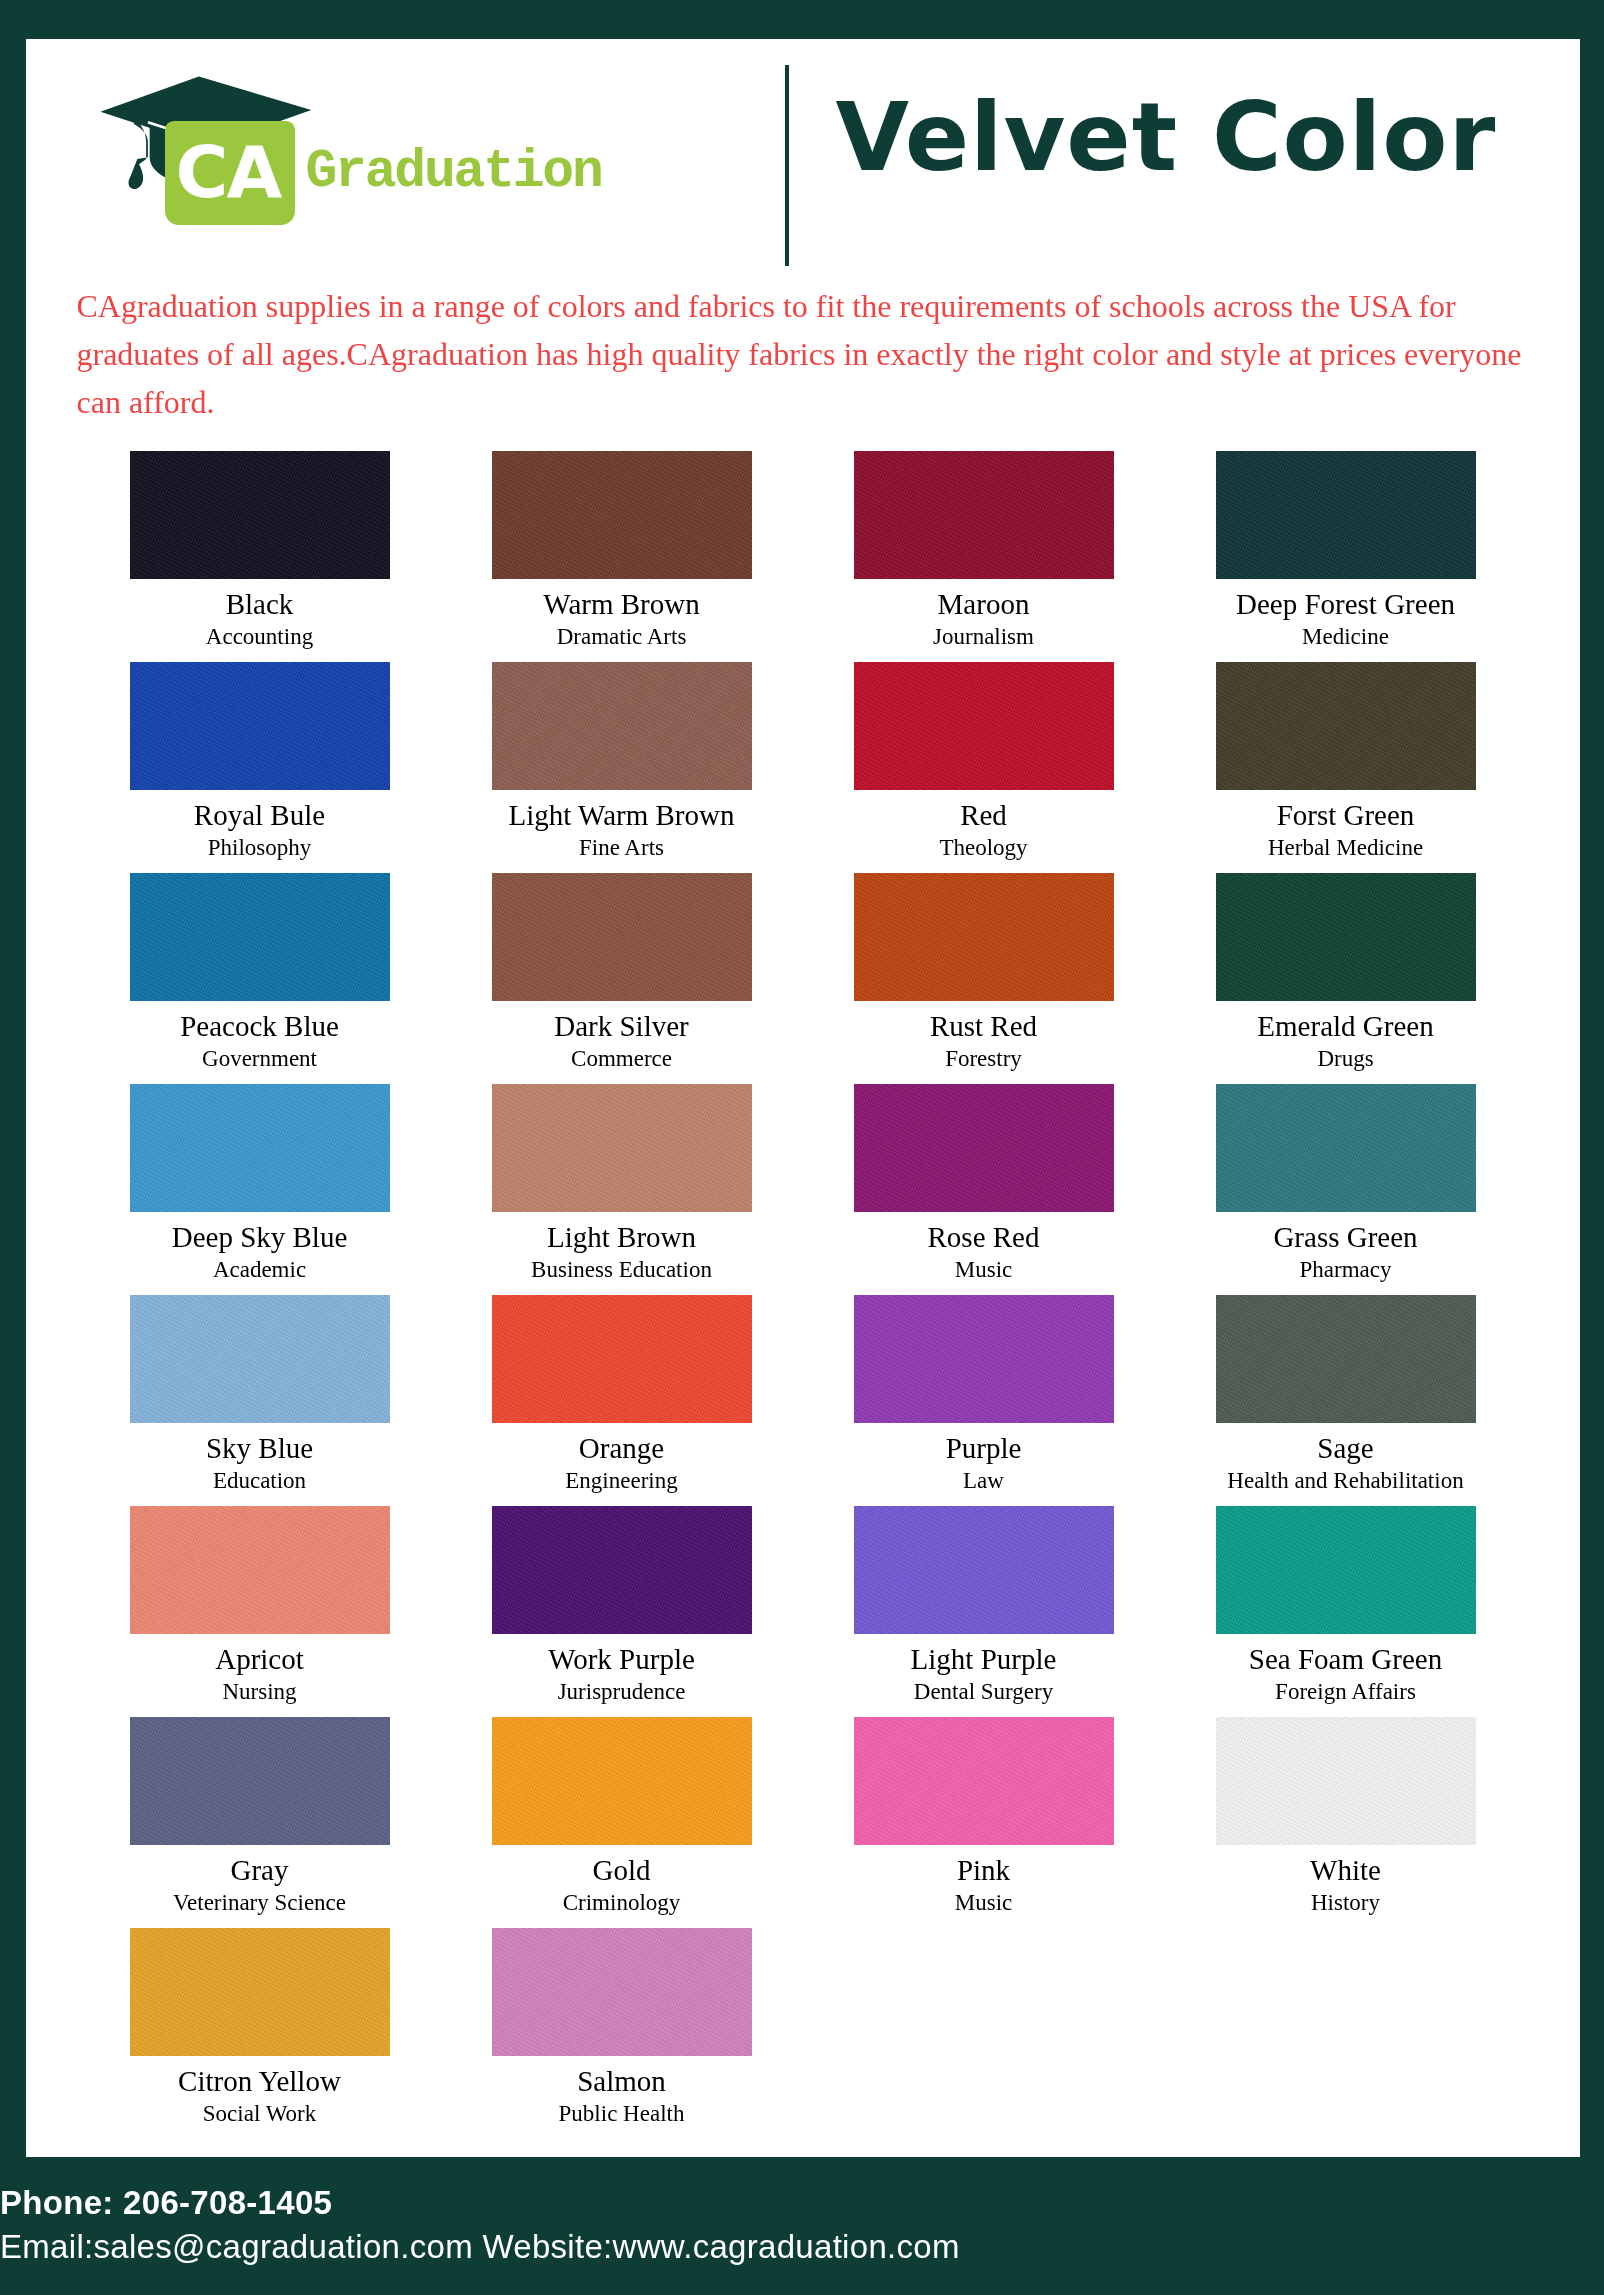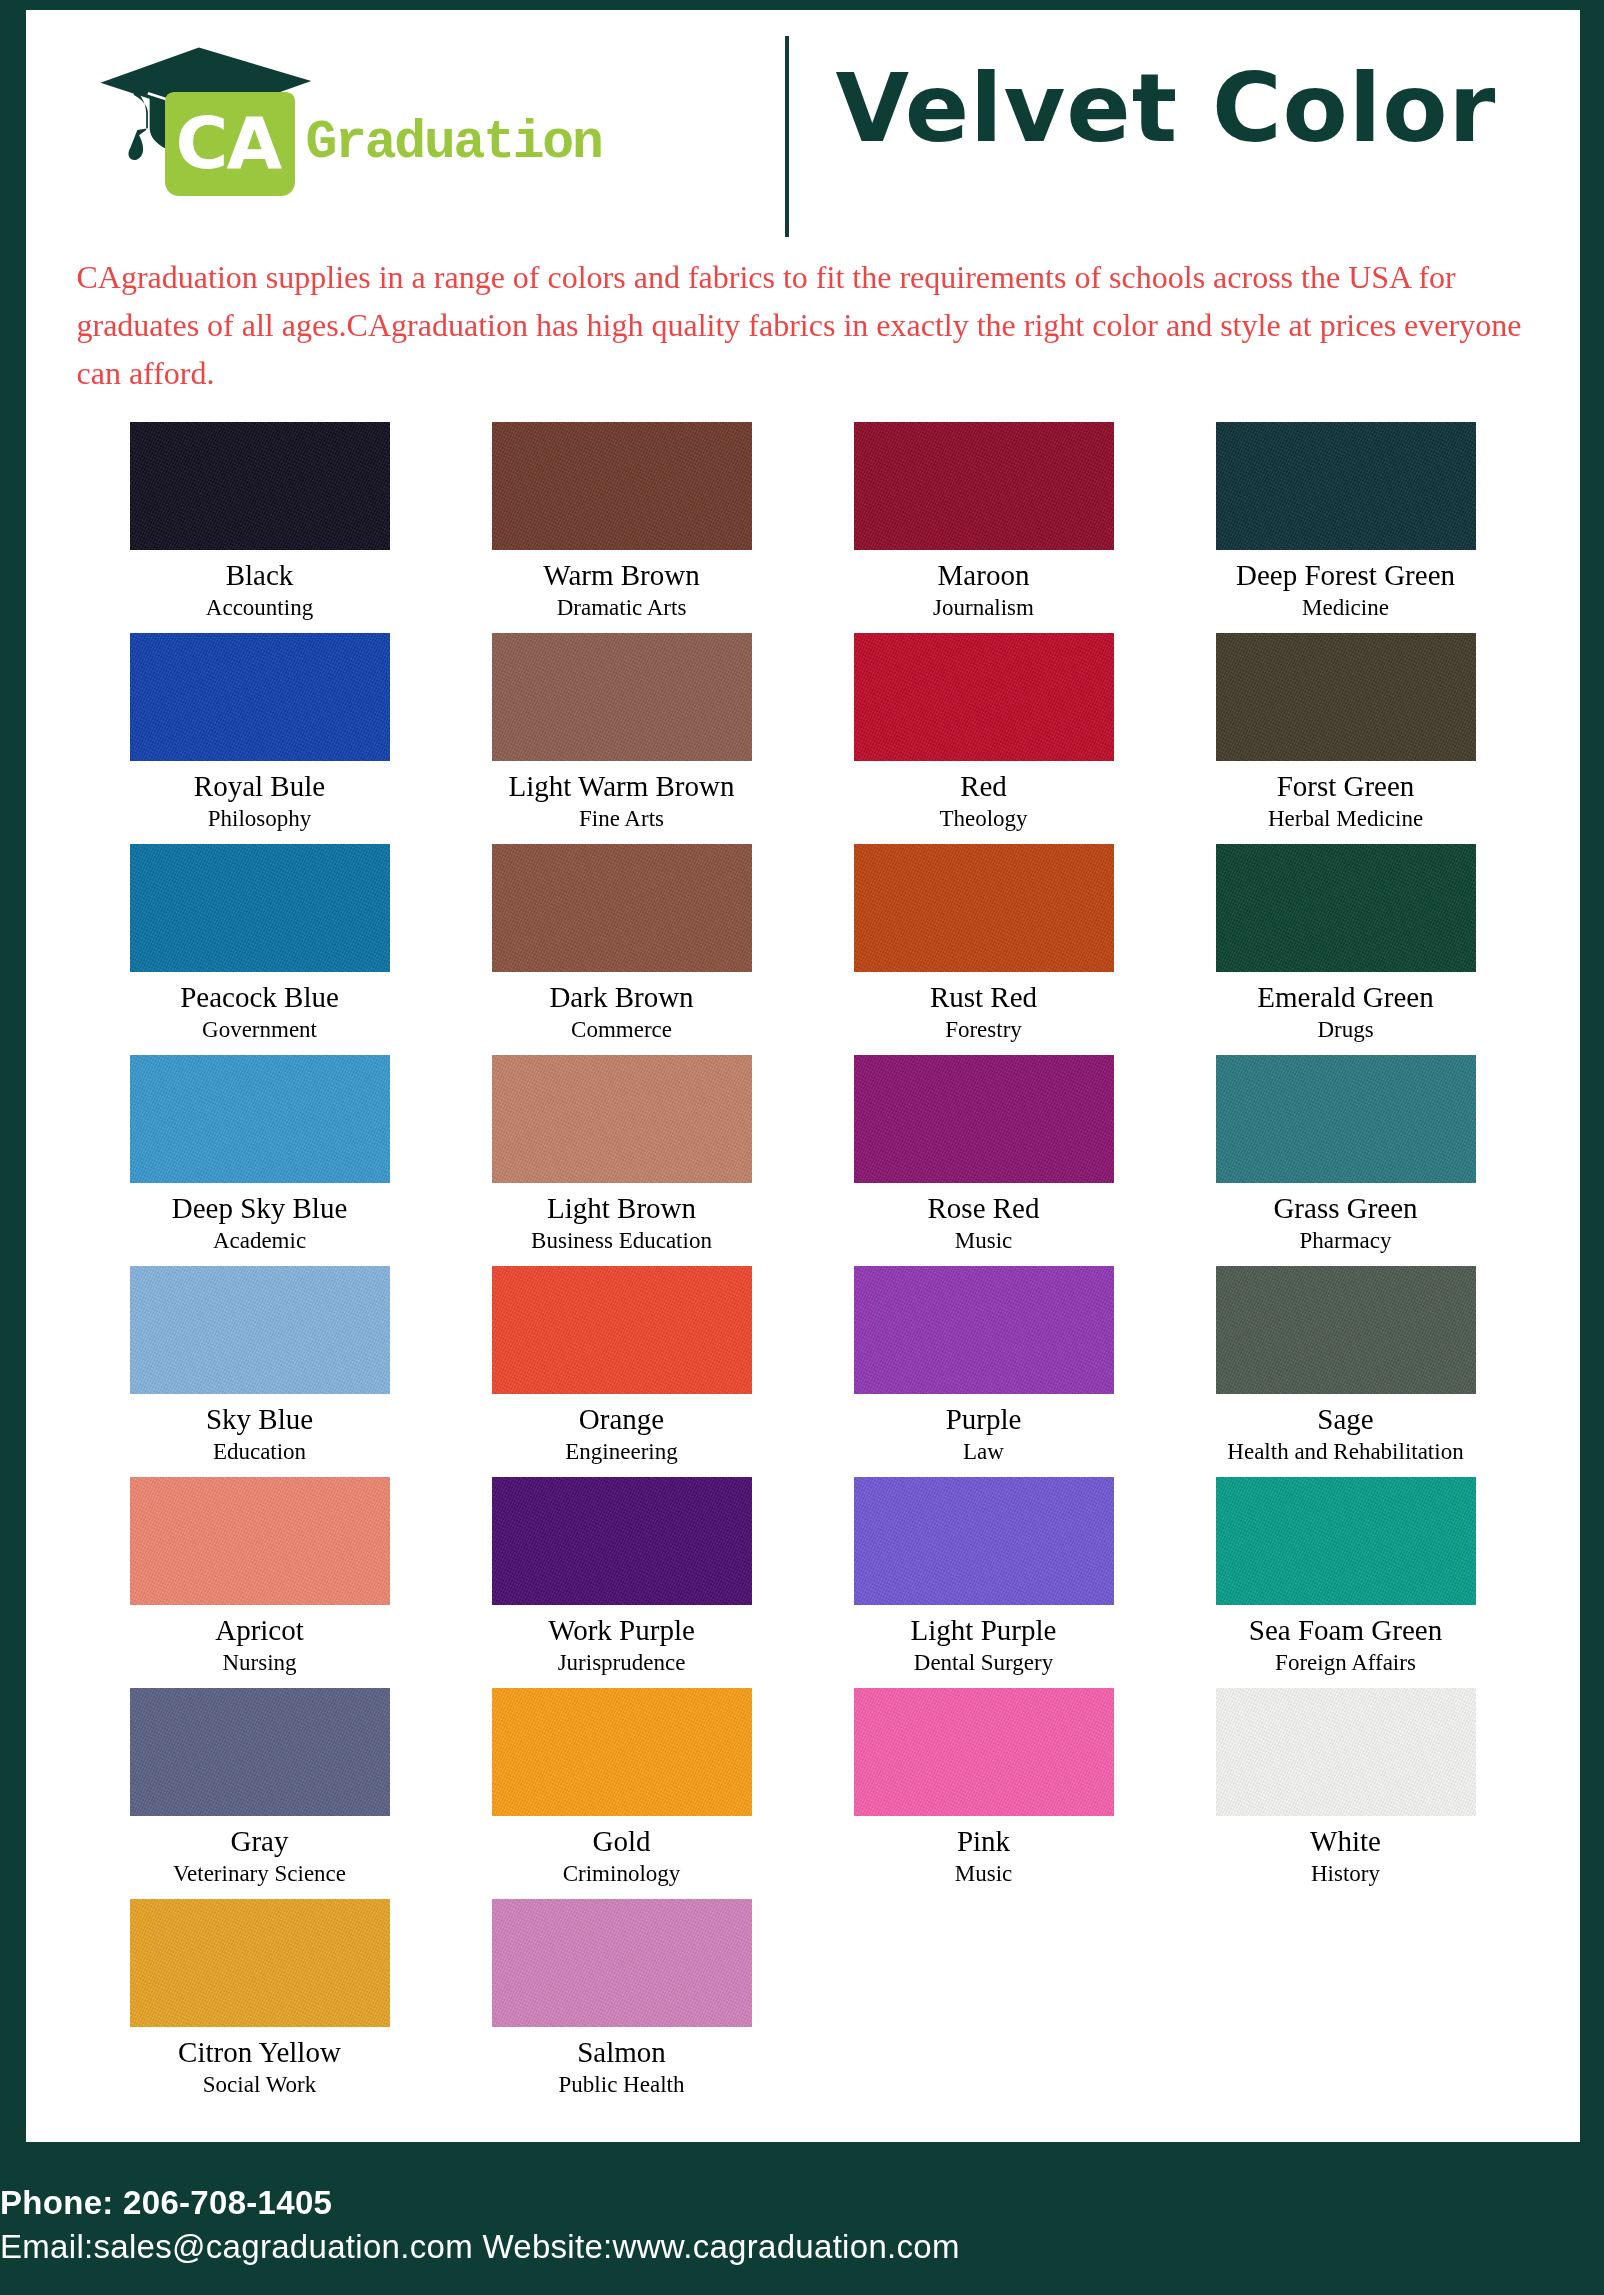--- a/index.html
+++ b/index.html
@@ -16,21 +16,21 @@
     position: relative;
     width: 1605px;
     height: 2295px;
     background: #0d3d34;
   }
 
   
   .sheet {
     position: absolute;
     left: 25.5px;
-    top: 10px;
+    top: 39px;
     width: 1554px;
     height: 2132px;
     background: #ffffff;
   }
 
   
   .header {
     position: relative;
     height: 231px;
     display: flex;
@@ -284,21 +284,21 @@
           <div class="name">Forst Green</div>
           <div class="dept">Herbal Medicine</div>
         </div>
         <div class="cell">
           <div class="swatch" style="background: rgb(11, 114, 165);"></div>
           <div class="name">Peacock Blue</div>
           <div class="dept">Government</div>
         </div>
         <div class="cell">
           <div class="swatch" style="background: rgb(138, 82, 63);"></div>
-          <div class="name">Dark Brown</div>
+          <div class="name">Dark Silver</div>
           <div class="dept">Commerce</div>
         </div>
         <div class="cell">
           <div class="swatch" style="background: rgb(190, 67, 16);"></div>
           <div class="name">Rust Red</div>
           <div class="dept">Forestry</div>
         </div>
         <div class="cell">
           <div class="swatch" style="background: rgb(12, 66, 48);"></div>
           <div class="name">Emerald Green</div>

